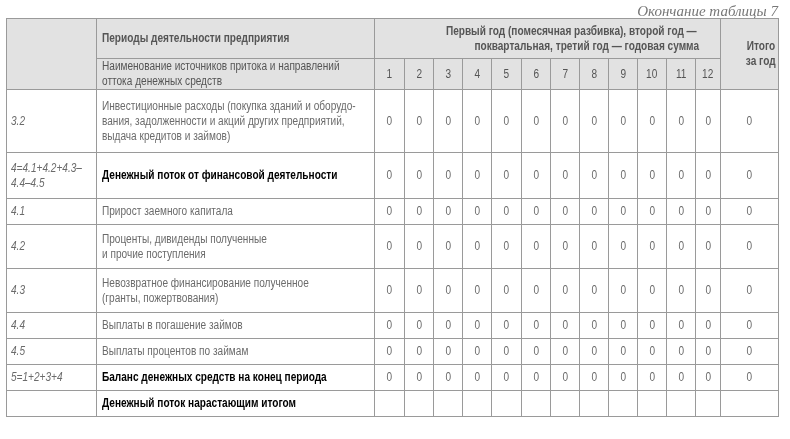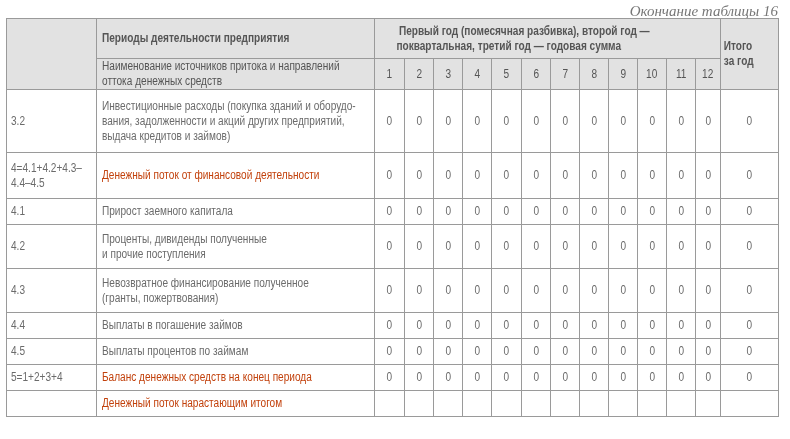--- a/index.html
+++ b/index.html
@@ -9,30 +9,30 @@
              font-style: italic; font-size: 15px; color: #777; }
   table { position: absolute; left: 6px; top: 18px; border-collapse: collapse; table-layout: fixed;
           width: 772px; }
   td { border: 1.4px solid #9a9a9a; padding: 0 4px; font-size: 12px; line-height: 15px;
        vertical-align: middle; transform: scaleX(0.86); transform-origin: left center; }
   td { transform: none; }
   .cond { display: inline-block; transform: scaleX(0.84); transform-origin: left center; white-space: nowrap; }
   .condc { display: inline-block; transform: scaleX(0.84); transform-origin: center center; white-space: nowrap; }
   .hdr td { background: #e2e2e2; color: #555; }
   .hdr .bold { font-weight: bold; }
-  .center { text-align: left; padding: 0; }
+  .center { text-align: right; padding: 0; }
   .num { text-align: center; padding: 0; font-size: 12px; }
-  .code { padding-left: 4px; }
+  .code { padding-left: 4px; font-style: italic; }
   .label { padding-left: 5px; }
-  .bold { font-weight: normal; color: #c2410c; }
+  .bold { font-weight: bold; color: #000000; }
 </style>
 </head>
 <body>
 
-<div class="caption">Окончание таблицы 16</div>
+<div class="caption">Окончание таблицы 7</div>
 
 <table>
   <colgroup>
     <col style="width:90px">
       <col style="width:278px">
     <col style="width:30px">
       <col style="width:29px">
       <col style="width:29px">
       <col style="width:29px">
     <col style="width:30px">

